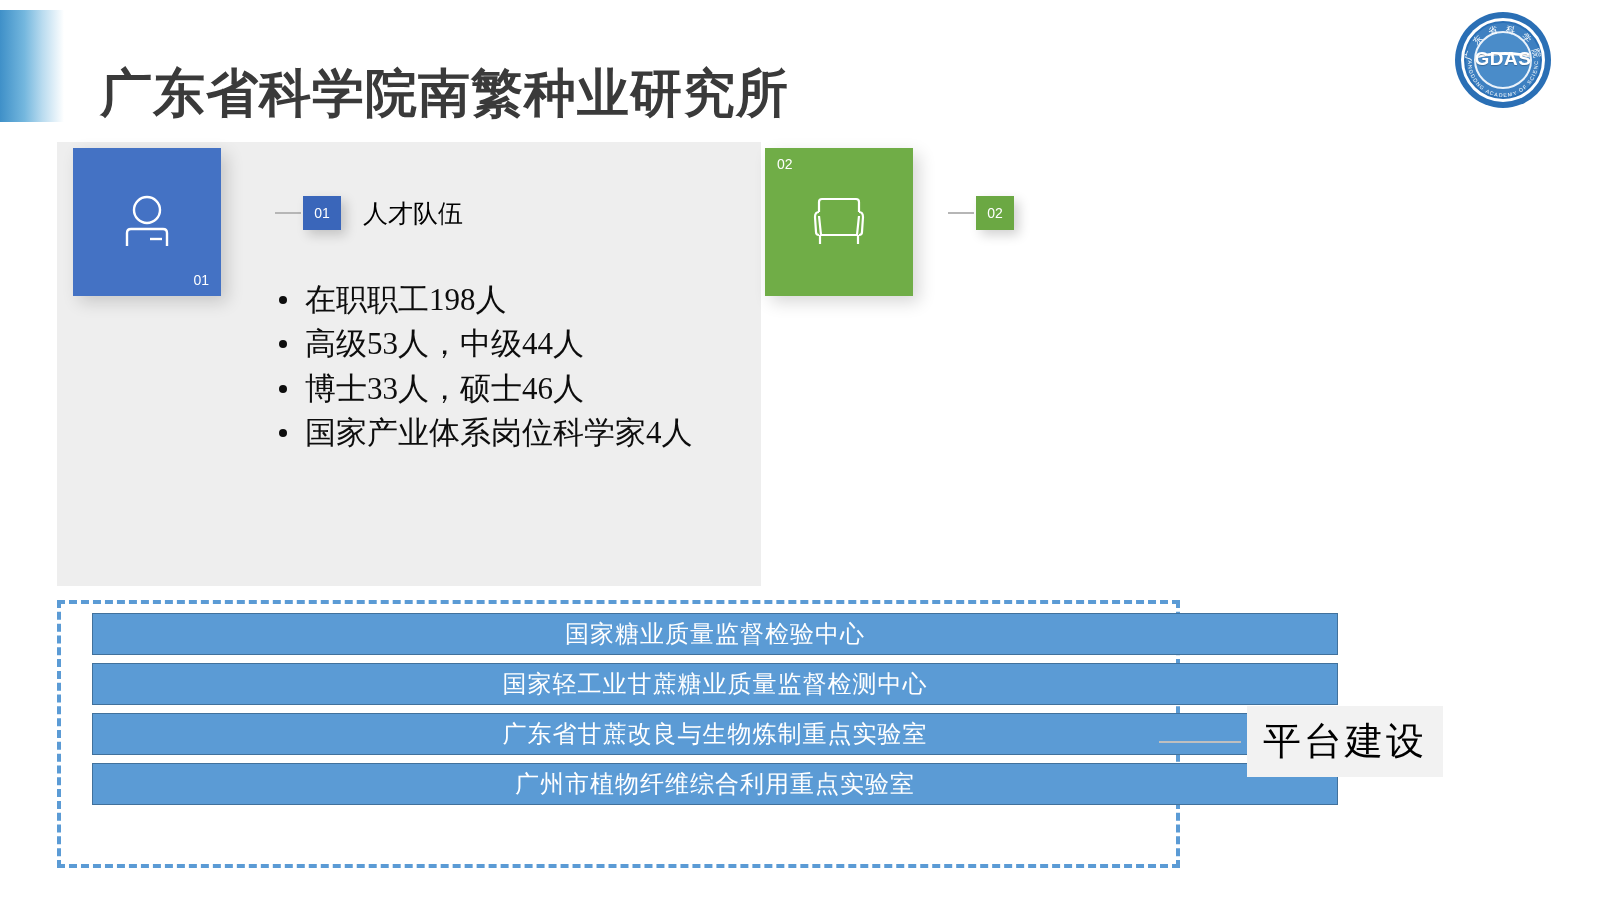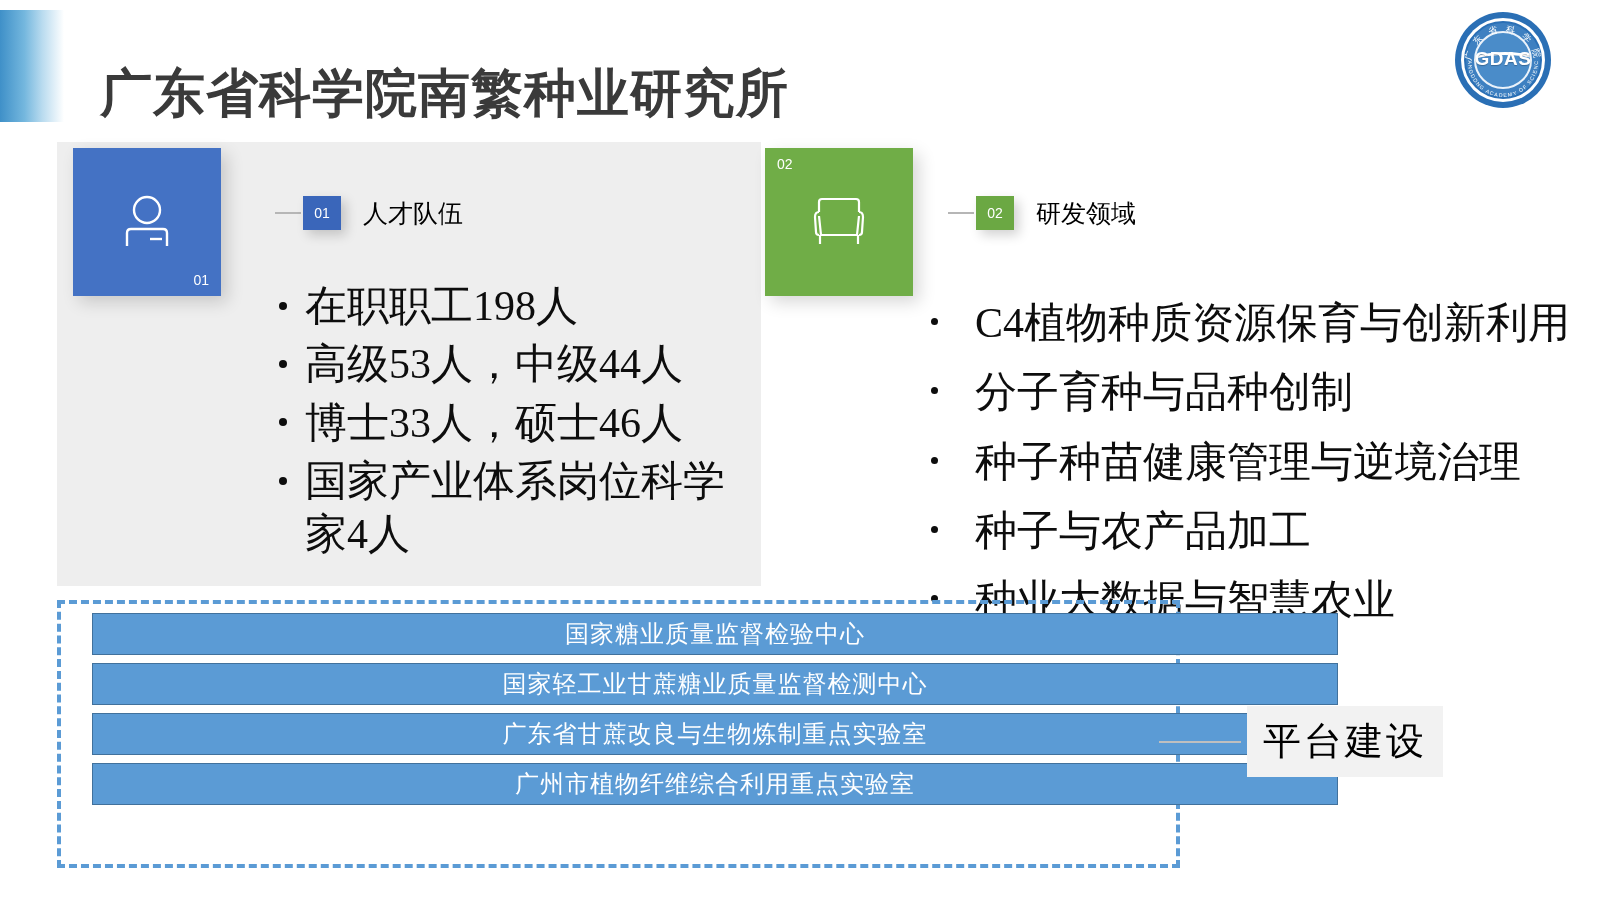--- a/index.html
+++ b/index.html
@@ -95,21 +95,21 @@
     margin-left:22px;font-size:25px;color:#000000;white-space:nowrap;
     font-family:"Liberation Serif","DejaVu Serif",serif;
   }
   .head-01{left:275px;top:196px;}
   .head-02{left:948px;top:196px;}
 
   
   .bullets{position:absolute;}
   .bullets li{
     list-style:none;position:relative;
-    font-size:42px;line-height:1.27;color:#0d0d0d;
+    font-size:31px;line-height:1.27;color:#0d0d0d;
     font-family:"Liberation Serif","DejaVu Serif",serif;
   }
   .bullets ul{margin:0;padding:0;}
   .bullets li .dot{
     position:absolute;left:-26px;top:.52em;width:8px;height:8px;border-radius:50%;
     background:#0d0d0d;
   }
   .list-01{left:305px;top:280px;width:420px;}
   .list-01 li{margin-bottom:5px;}
   .list-02{left:975px;top:297px;width:600px;}
@@ -197,32 +197,22 @@
       <li><span class="dot"></span><span>在职职工198人</span></li>
       <li><span class="dot"></span><span>高级53人，中级44人</span></li>
       <li><span class="dot"></span><span>博士33人，硕士46人</span></li>
       <li><span class="dot"></span><span>国家产业体系岗位科学家4人</span></li>
     </ul>
   </div>
 
   <div class="sec-head head-02">
     <div class="lead-line"></div>
     <div class="badge green">02</div>
-    <div class="sec-title">研发领域</div>
-  </div>
-
-  <div class="bullets list-02">
-    <ul>
-      <li><span class="dot"></span><span>C4植物种质资源保育与创新利用</span></li>
-      <li><span class="dot"></span><span>分子育种与品种创制</span></li>
-      <li><span class="dot"></span><span>种子种苗健康管理与逆境治理</span></li>
-      <li><span class="dot"></span><span>种子与农产品加工</span></li>
-      <li><span class="dot"></span><span>种业大数据与智慧农业</span></li>
-    </ul>
-  </div>
+  </div>
+
 
   <div class="platform-box"></div>
 
   <div class="bars">
     <div class="bar">国家糖业质量监督检验中心</div>
     <div class="bar">国家轻工业甘蔗糖业质量监督检测中心</div>
     <div class="bar">广东省甘蔗改良与生物炼制重点实验室</div>
     <div class="bar">广州市植物纤维综合利用重点实验室</div>
   </div>
 

